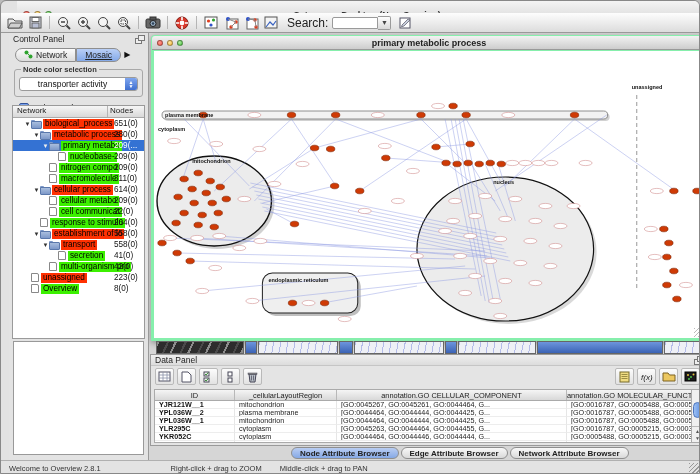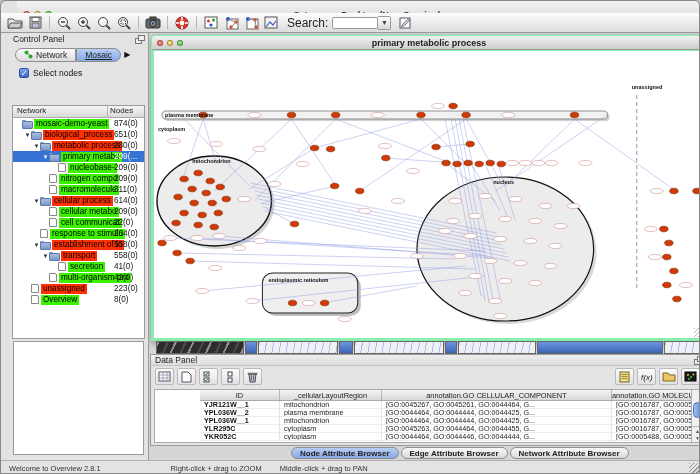--- a/index.html
+++ b/index.html
@@ -88,21 +88,21 @@
   .f-light{background:#eef0f6 repeating-linear-gradient(100deg,rgba(120,135,220,.5) 0 1px,transparent 1px 7px);}
   
   .dpanel{position:absolute;left:1px;top:321px;width:558px;height:92px;background:#e4e4e4;border:1px solid #9a9a9a;}
   .dp-head{height:11px;display:flex;align-items:center;padding:0 4px;border-bottom:1px solid #c5c5c5;background:linear-gradient(#efefef,#dcdcdc);}
   .dp-title{flex:1;font-size:8.5px;color:#222;}
   .dp-toolbar{height:21px;display:flex;align-items:center;padding:0 4px;}
   .dp-toolbar .sp{flex:1;}
   .dpi{width:19px;height:17px;display:flex;align-items:center;justify-content:center;border:1px solid #b9b9b9;
       border-radius:2px;background:linear-gradient(#fcfcfc,#e2e2e2);margin-right:3px;}
   .dtable{position:absolute;left:3px;right:3px;top:34px;bottom:2px;background:#fff;border:1px solid #aaa;display:flex;}
-  .dt-cols{flex:1;overflow:hidden;margin-left:45px;}
+  .dt-cols{flex:1;overflow:hidden;}
   .dt-hrow,.dt-row{display:grid;grid-template-columns:80px 102px 230px 126px;}
   .dt-hrow{height:11px;background:linear-gradient(#f5f5f5,#d8d8d8);border-bottom:1px solid #aaa;}
   .dt-hcell{font-size:7.4px;color:#222;text-align:center;line-height:11px;border-right:1px solid #b8b8b8;
      overflow:hidden;white-space:nowrap;}
   .dt-row{height:8px;}
   .dt-cell{font-size:7.2px;color:#222;line-height:8px;padding-left:4px;border-right:1px solid #e6e6e6;
      border-bottom:1px solid #ededed;overflow:hidden;white-space:nowrap;}
   .dt-cell.id{font-weight:bold;color:#111;}
   .dt-scroll{width:12px;border-left:1px solid #aaa;background:#f0f0f0;position:relative;}
   .dt-thumb{position:absolute;left:1px;right:1px;top:12px;height:16px;border-radius:5px;
@@ -256,36 +256,40 @@
               <circle cx="6.5" cy="6.5" r="2" fill="#2fa32f"></circle>
               <line x1="2.5" y1="2.5" x2="6.5" y2="6.5" stroke="#2fa32f"></line>
             </svg>
           <span>Network</span>
         </span>
         <span class="cp-tab active">
           <span>Mosaic</span>
         </span>
         <span class="ovf">▶</span>
       </div>
+      <div class="groupbox">
+        <span class="gb-label">Node color selection</span>
+        <div class="combo">
+          <span class="combo-val">transporter activity</span>
+          <span class="combo-step">
+              <span>▲</span>
+              <span>▼</span>
+            </span>
+        </div>
+      </div>
       <div class="chk-row">
         <span class="chk">✓</span>
         <span class="chk-lab">Select nodes</span>
       </div>
       <div class="tree-wrap">
         <div class="tree-head">
           <span class="th-net">Network</span>
           <span class="th-nodes">Nodes</span>
         </div>
         <div id="tree">
-            <div class="trow" style="padding-left: 2px;">
-              <span class="texp"></span>
-              <span class="fold"></span>
-              <span class="chip green">mosaic-demo-yeast</span>
-              <span class="tnodes">874(0)</span>
-            </div>
             <div class="trow" style="padding-left: 11px;">
               <span class="texp">▼</span>
               <span class="fold"></span>
               <span class="chip red">biological_process</span>
               <span class="tnodes">651(0)</span>
             </div>
             <div class="trow" style="padding-left: 20px;">
               <span class="texp">▼</span>
               <span class="fold"></span>
               <span class="chip red">metabolic process</span>

